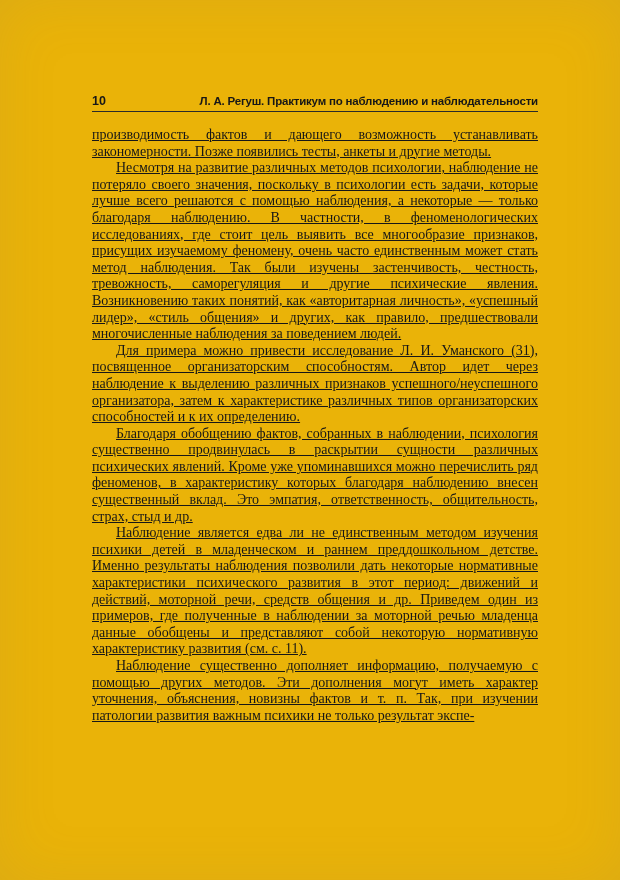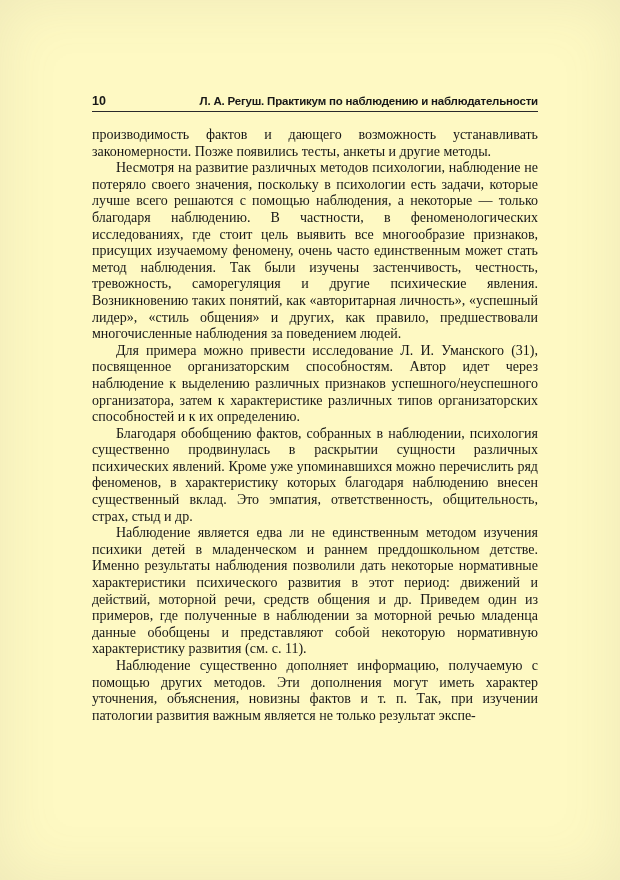--- a/index.html
+++ b/index.html
@@ -4,21 +4,21 @@
 <style>
   html, body {
     margin: 0;
     padding: 0;
     background: #e8e7e4;
   }
   .page {
     position: relative;
     width: 620px;
     height: 880px;
-    background: #fef9c3;
+    background: #eab308;
     overflow: hidden;
     font-family: "Liberation Serif", "DejaVu Serif", serif;
     color: #171717;
     box-shadow: inset 0 0 60px rgba(120,115,105,0.12);
   }
   .content {
     position: absolute;
     left: 92px;
     top: 94px;
     width: 446px;
@@ -41,20 +41,21 @@
   }
   .body-text {
     margin-top: 15px;
     font-size: 14px;
     line-height: 16.6px;
     text-align: justify;
   }
   .body-text p {
     margin: 0;
     text-indent: 24px;
+    text-decoration: underline;
   }
   .body-text p.no-indent {
     text-indent: 0;
   }
 </style>
 </head>
 <body>
 
 <div class="page">
   <div class="content">
@@ -63,17 +64,17 @@
       <span class="page-num">10</span>
       <span class="running-title">Л. А. Регуш. Практикум по наблюдению и наблюдательности</span>
     </div>
 
     <div class="body-text">
       <p class="no-indent">производимость фактов и дающего возможность устанавливать закономерности. Позже появились тесты, анкеты и другие методы.</p>
       <p>Несмотря на развитие различных методов психологии, наблюдение не потеряло своего значения, поскольку в психологии есть задачи, которые лучше всего решаются с помощью наблюдения, а некоторые — только благодаря наблюдению. В частности, в феноменологических исследованиях, где стоит цель выявить все многообразие признаков, присущих изучаемому феномену, очень часто единственным может стать метод наблюдения. Так были изучены застенчивость, честность, тревожность, саморегуляция и другие психические явления. Возникновению таких понятий, как «авторитарная личность», «успешный лидер», «стиль общения» и других, как правило, предшествовали многочисленные наблюдения за поведением людей.</p>
       <p>Для примера можно привести исследование Л. И. Уманского (31), посвященное организаторским способностям. Автор идет через наблюдение к выделению различных признаков успешного/неуспешного организатора, затем к характеристике различных типов организаторских способностей и к их определению.</p>
       <p>Благодаря обобщению фактов, собранных в наблюдении, психология существенно продвинулась в раскрытии сущности различных психических явлений. Кроме уже упоминавшихся можно перечислить ряд феноменов, в характеристику которых благодаря наблюдению внесен существенный вклад. Это эмпатия, ответственность, общительность, страх, стыд и др.</p>
       <p>Наблюдение является едва ли не единственным методом изучения психики детей в младенческом и раннем преддошкольном детстве. Именно результаты наблюдения позволили дать некоторые нормативные характеристики психического развития в этот период: движений и действий, моторной речи, средств общения и др. Приведем один из примеров, где полученные в наблюдении за моторной речью младенца данные обобщены и представляют собой некоторую нормативную характеристику развития (см. с. 11).</p>
-      <p>Наблюдение существенно дополняет информацию, получаемую с помощью других методов. Эти дополнения могут иметь характер уточнения, объяснения, новизны фактов и т. п. Так, при изучении патологии развития важным является не только результат экспе-</p>
+      <p>Наблюдение существенно дополняет информацию, получаемую с помощью других методов. Эти дополнения могут иметь характер уточнения, объяснения, новизны фактов и т. п. Так, при изучении патологии развития важным психики не только результат экспе-</p>
     </div>
 
   </div>
 </div>
 
 </body></html>

